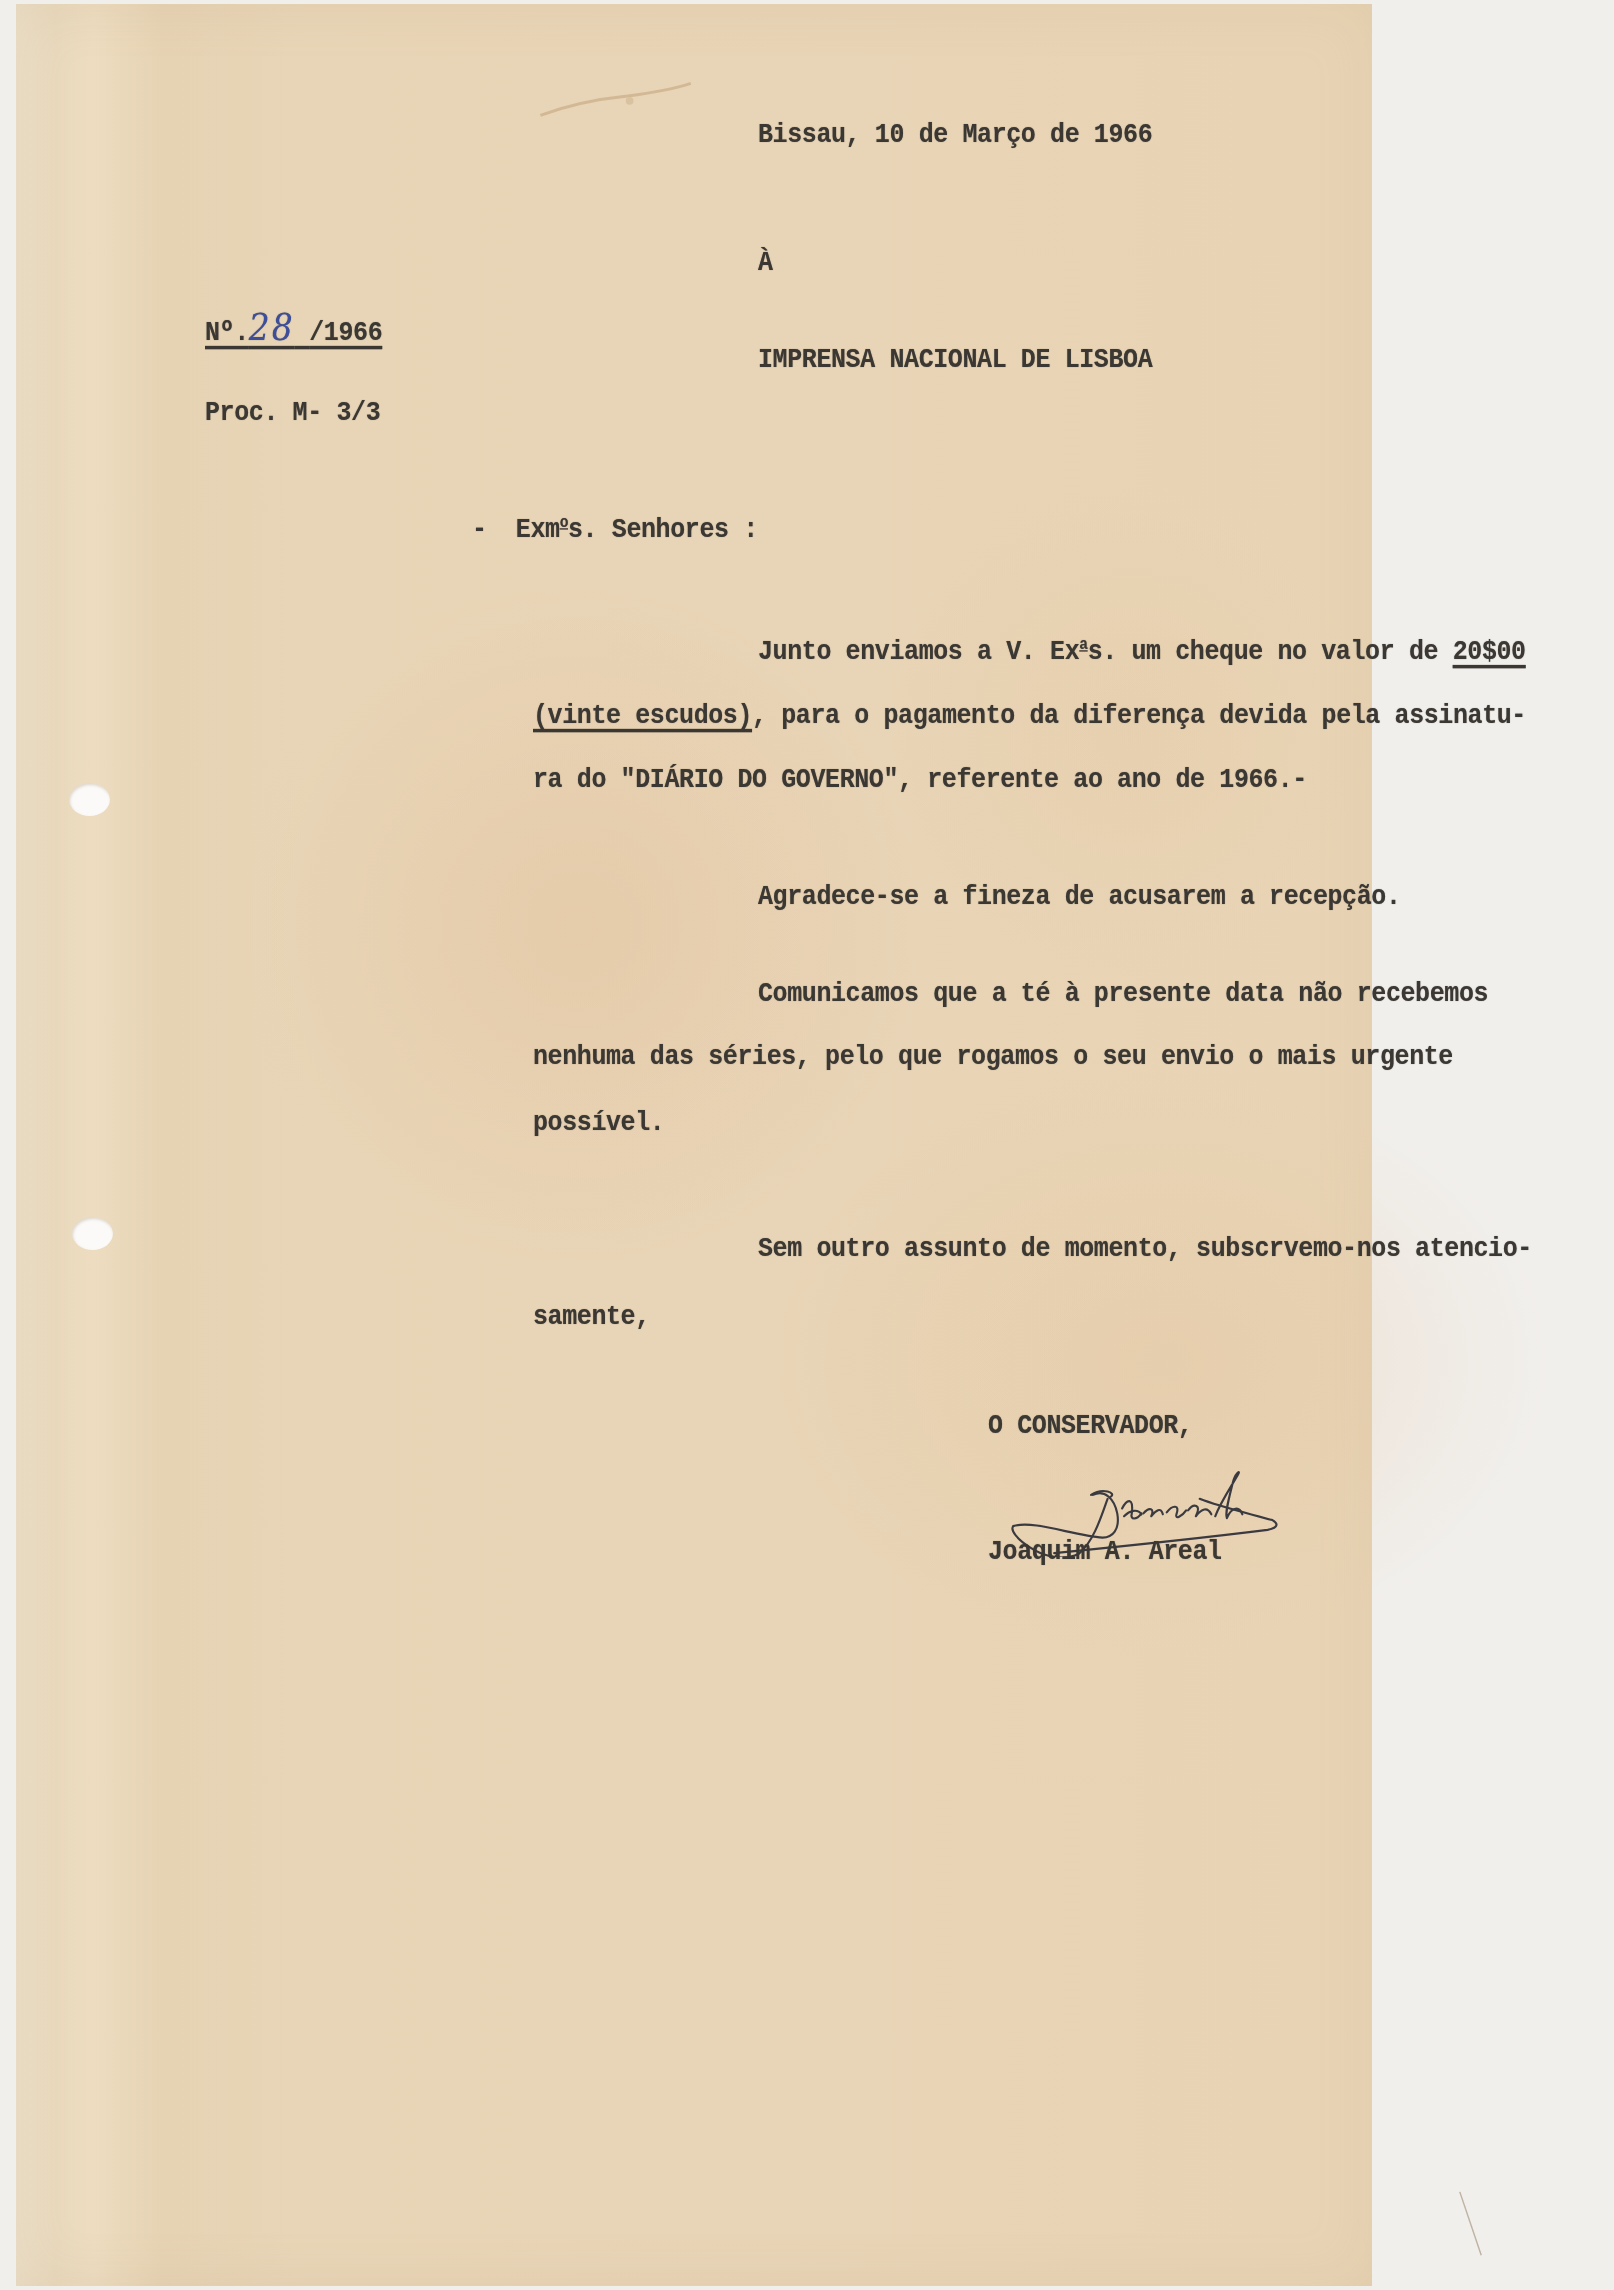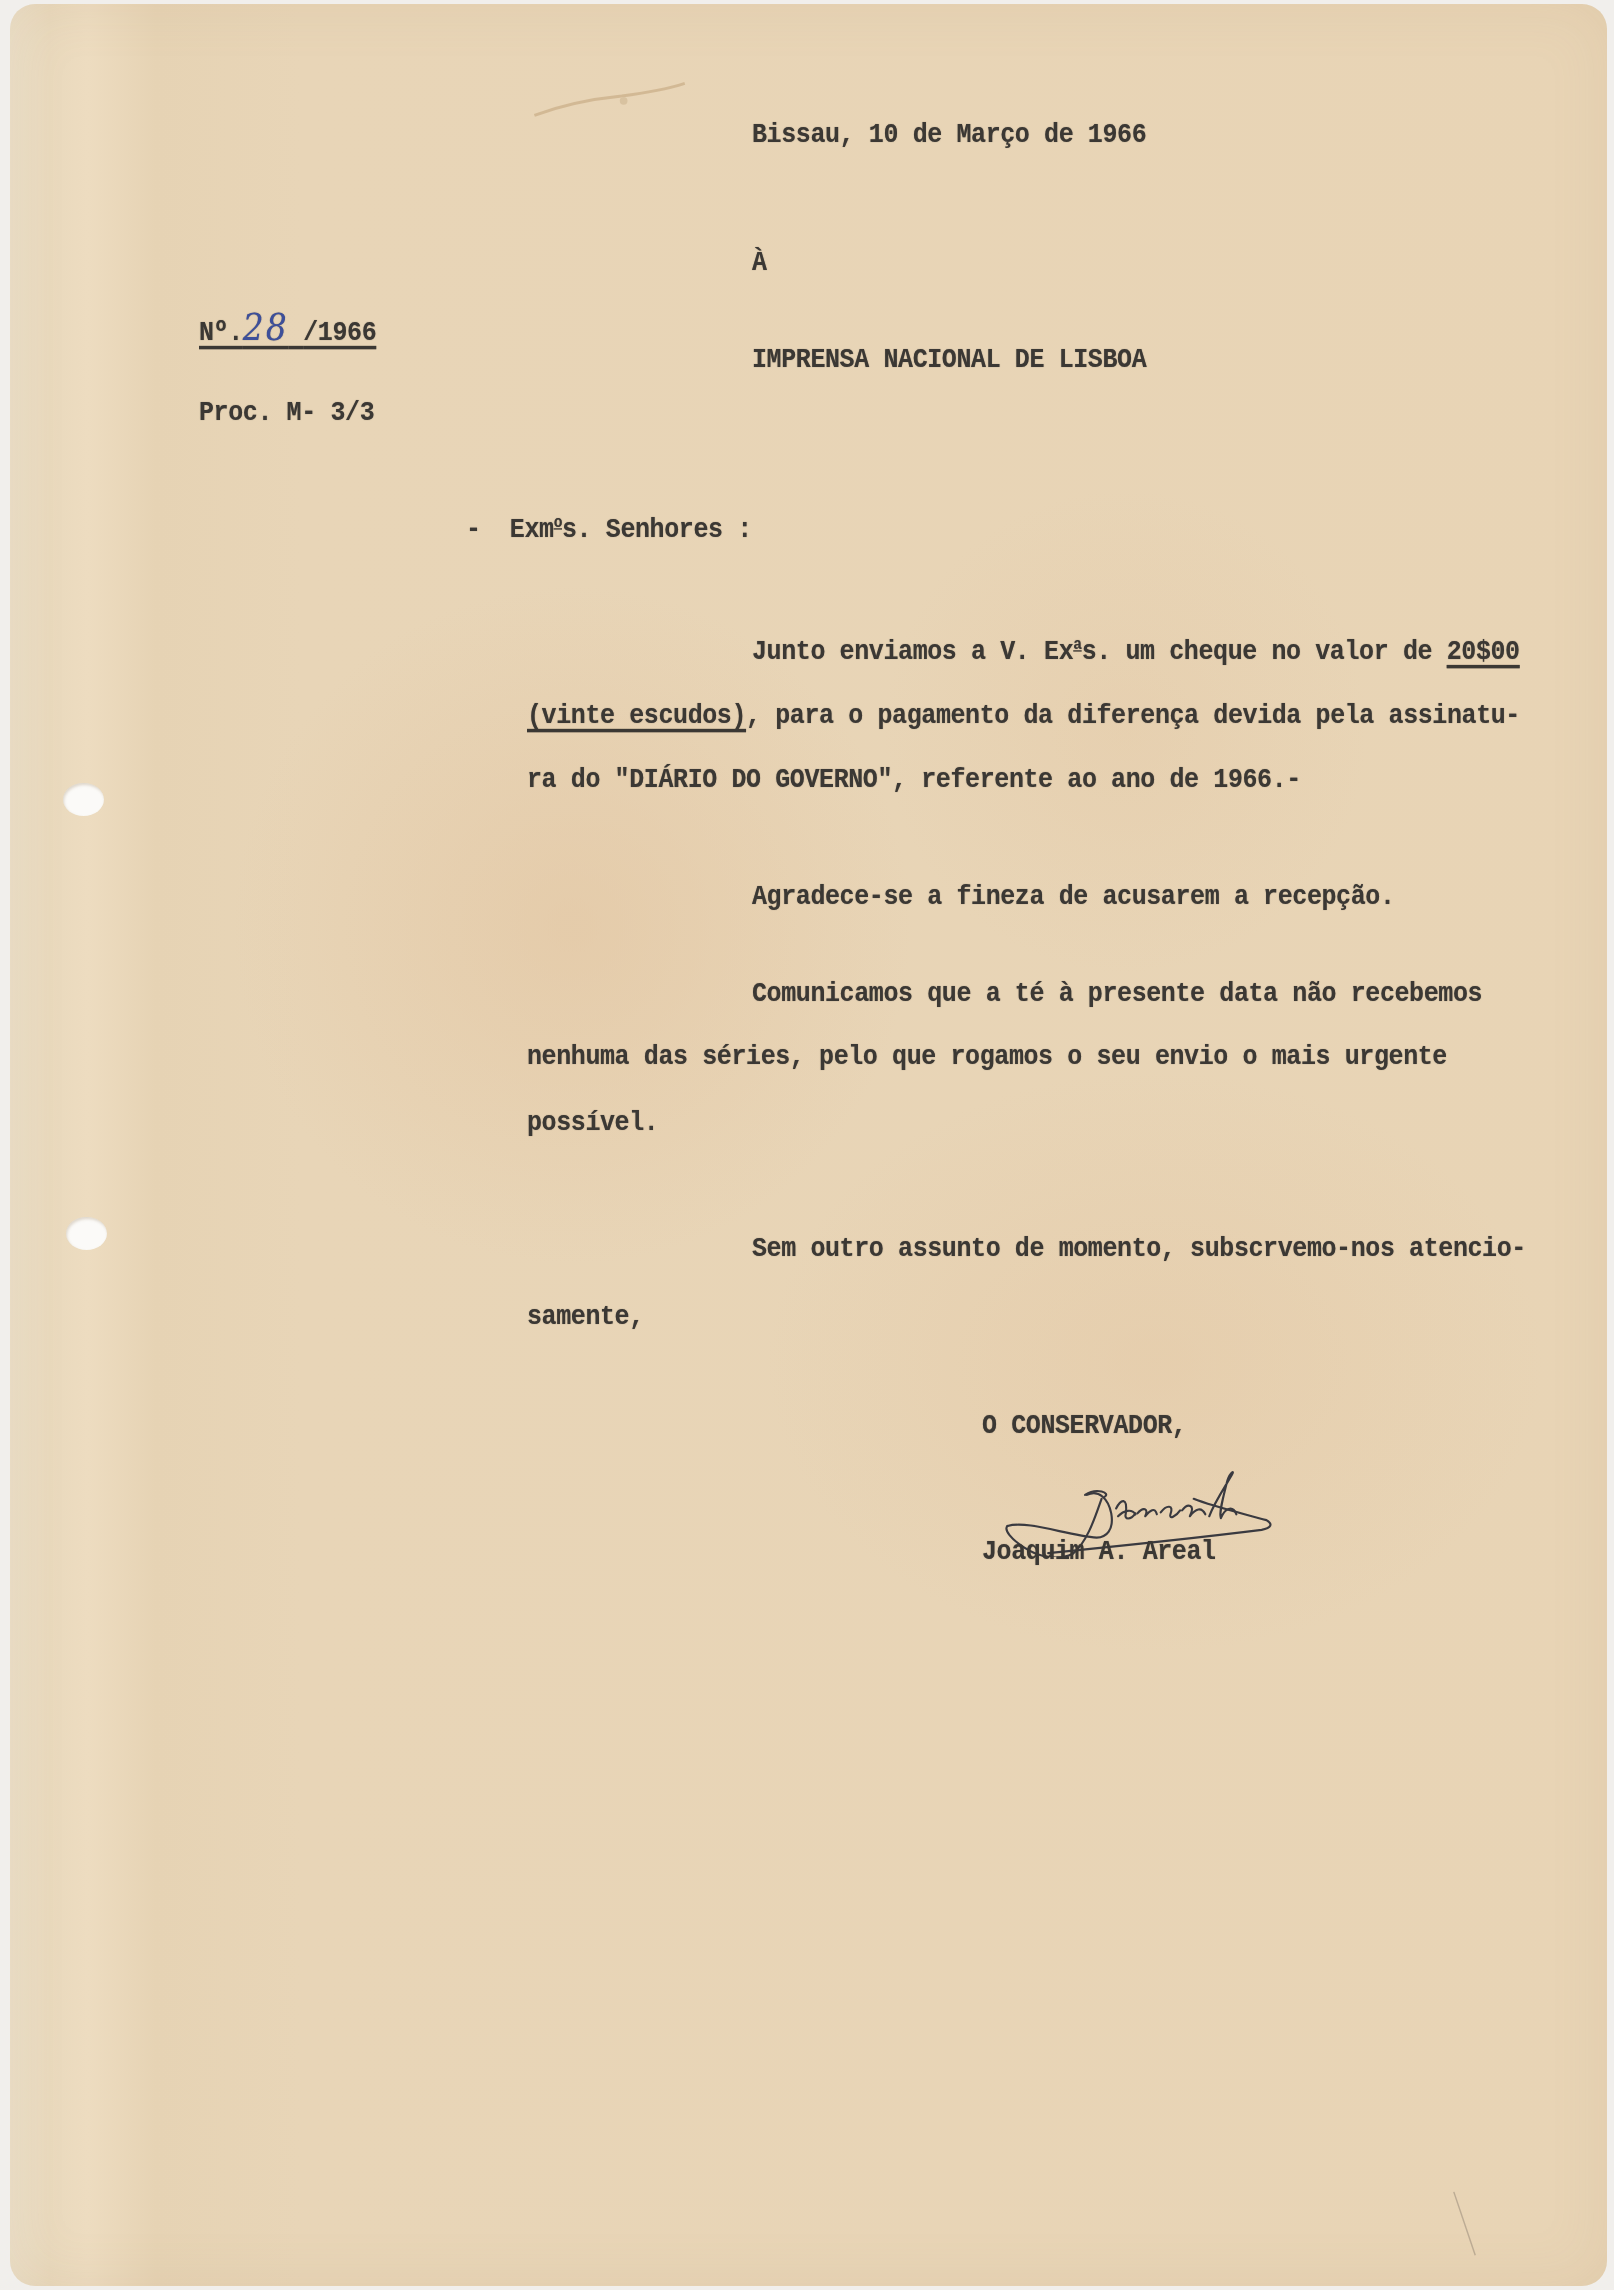--- a/index.html
+++ b/index.html
@@ -1,25 +1,24 @@
 <!DOCTYPE html>
 <html><head>
 <meta charset="utf-8">
 <style>
   html, body { margin: 0; padding: 0; }
   body {
     width: 1615px; height: 2290px; position: relative; overflow: hidden;
     background: #f1efec;
   }
   .paper {
-    position: absolute; left: 10px; top: 3.9px; width: 1597px; height: 2282px;
+    position: absolute; left: 16px; top: 3.9px; width: 1356px; height: 2282px;
     background:
       linear-gradient(90deg, #ece0c9 0px, #e9d9bd 39px, #eddcc0 78px, #e6d3b4 146px, #e8d5b7 291px, #e8d4b5 100%);
     box-shadow: inset 0 0 58px rgba(170,140,100,0.12);
-    border-radius: 25px;
   }
   .stain {
     position: absolute; border-radius: 50%;
     background: radial-gradient(closest-side, rgba(226,196,160,0.55), rgba(226,196,160,0));
   }
   .hole {
     position: absolute; width: 41px; height: 33px; border-radius: 50%;
     background: #fbfaf8; box-shadow: inset 1px 1.9px 2.9px rgba(170,150,120,0.35);
   }
   .t {

